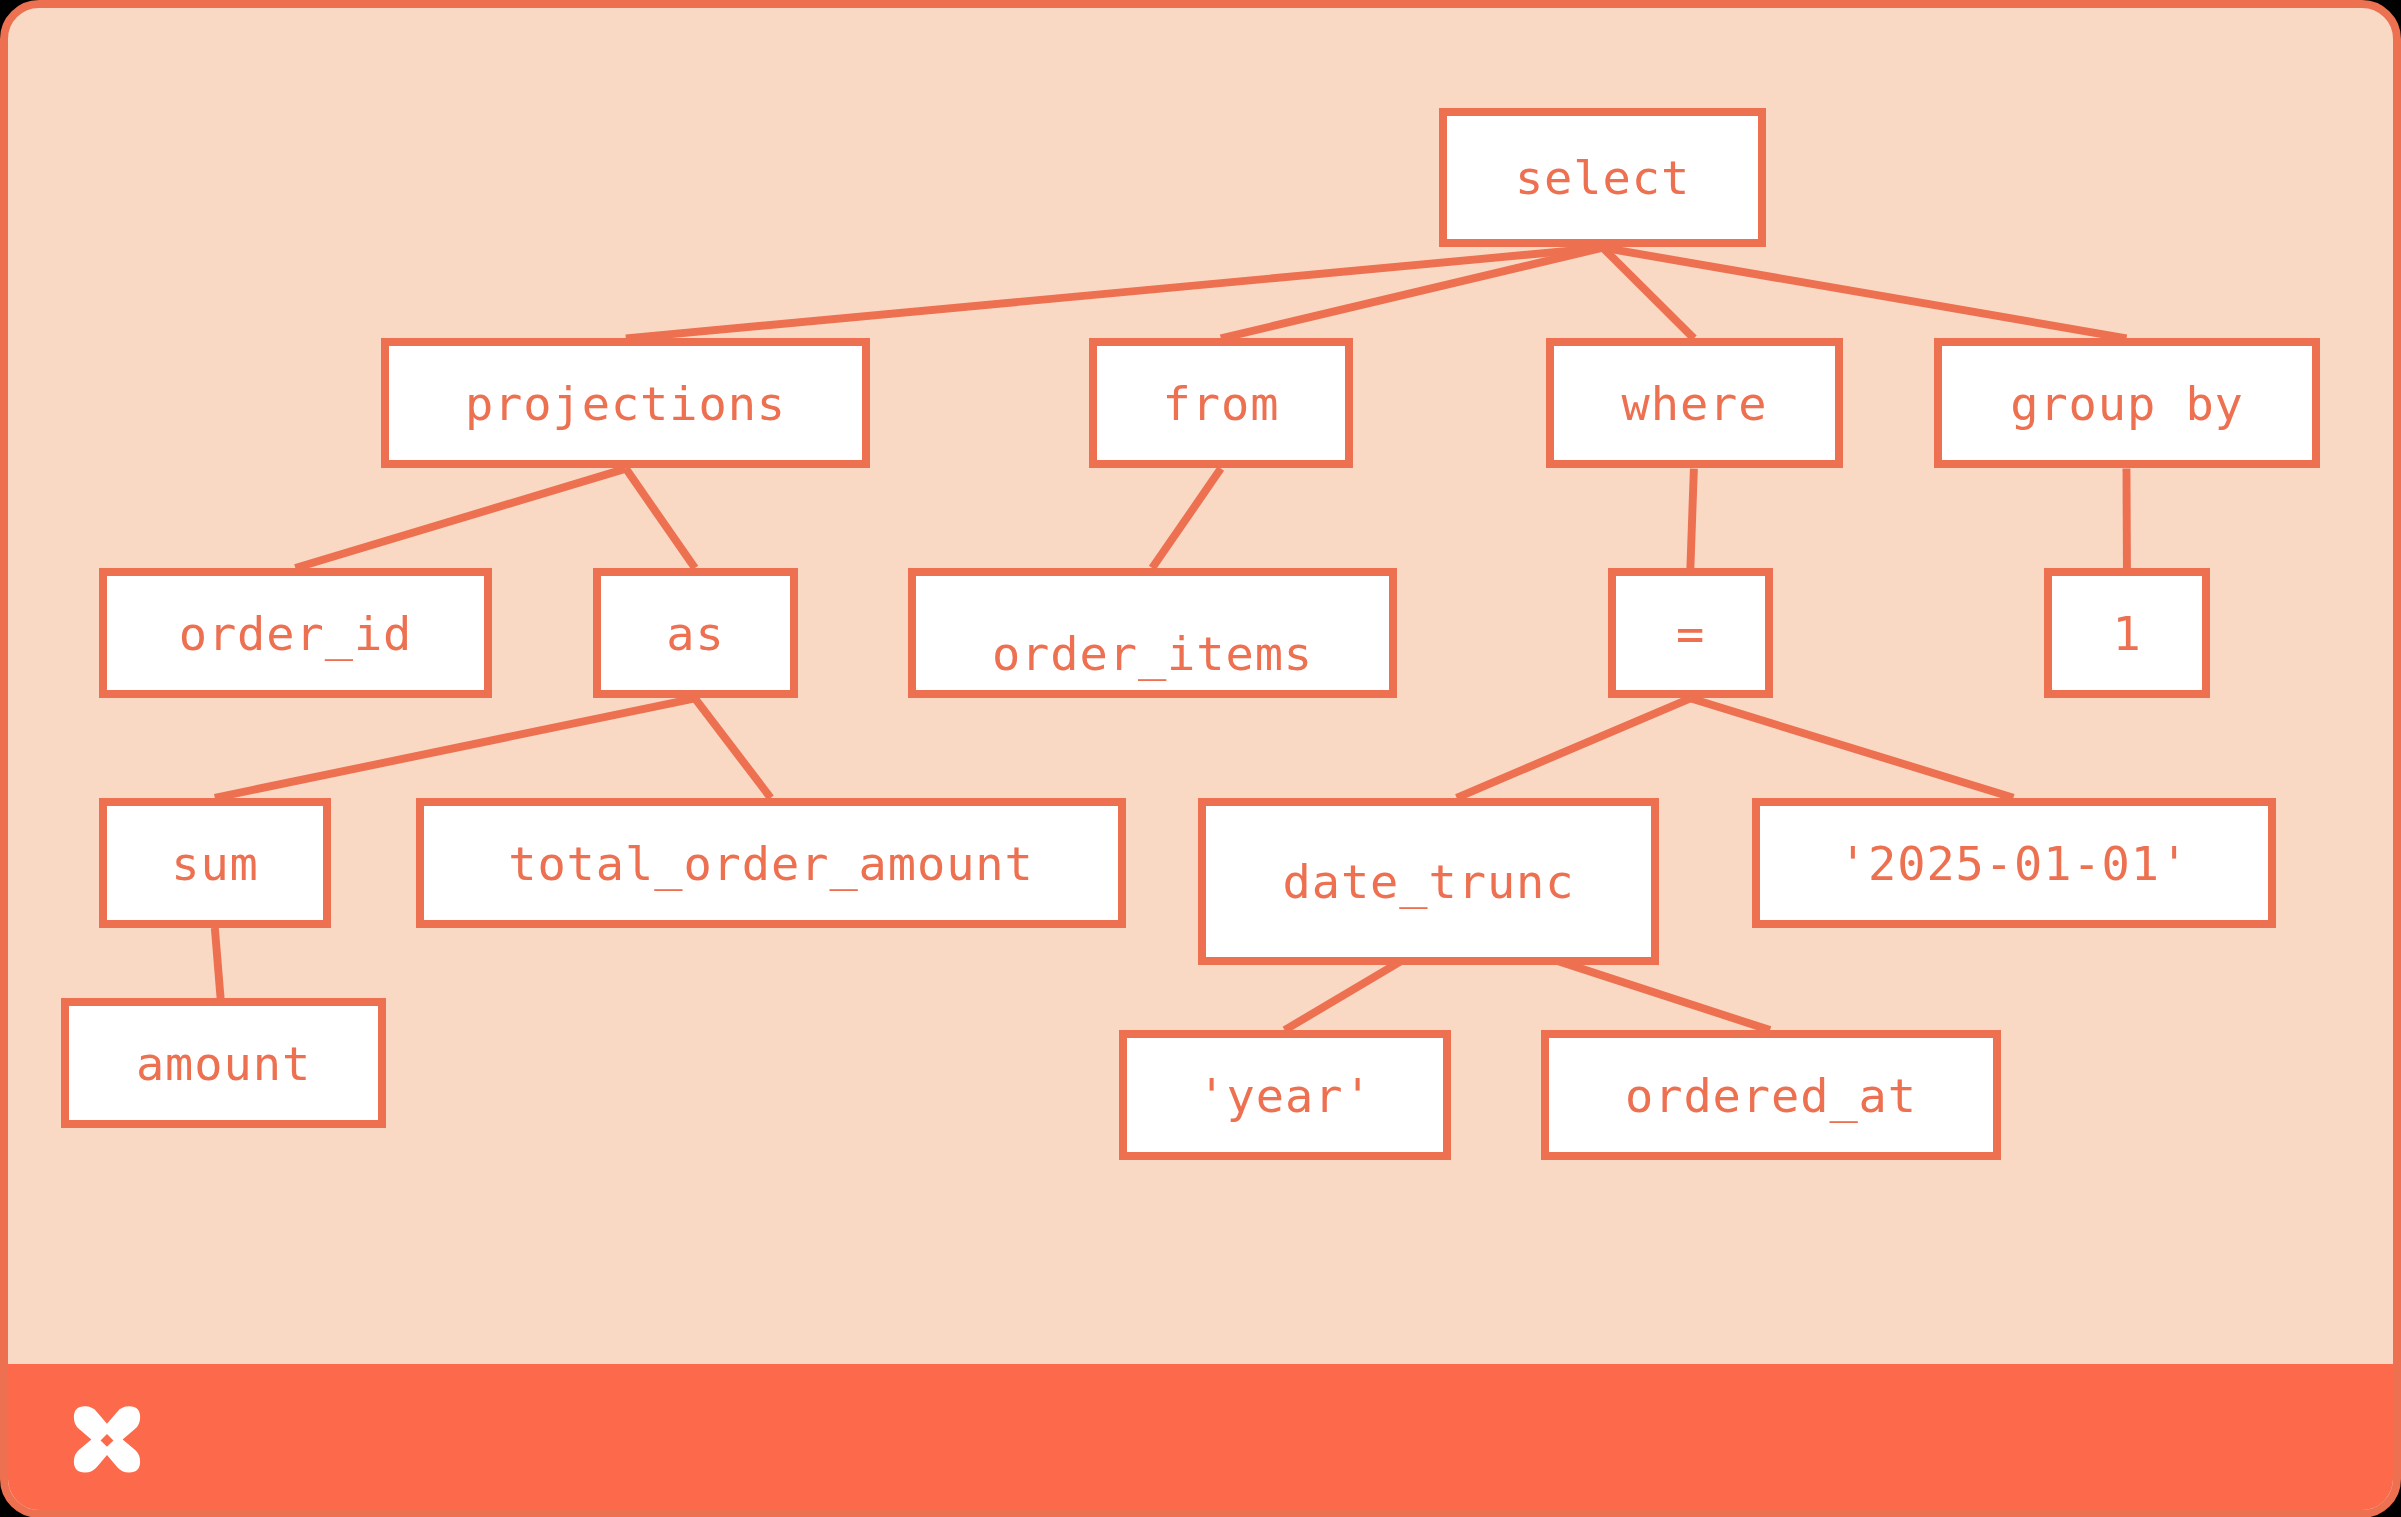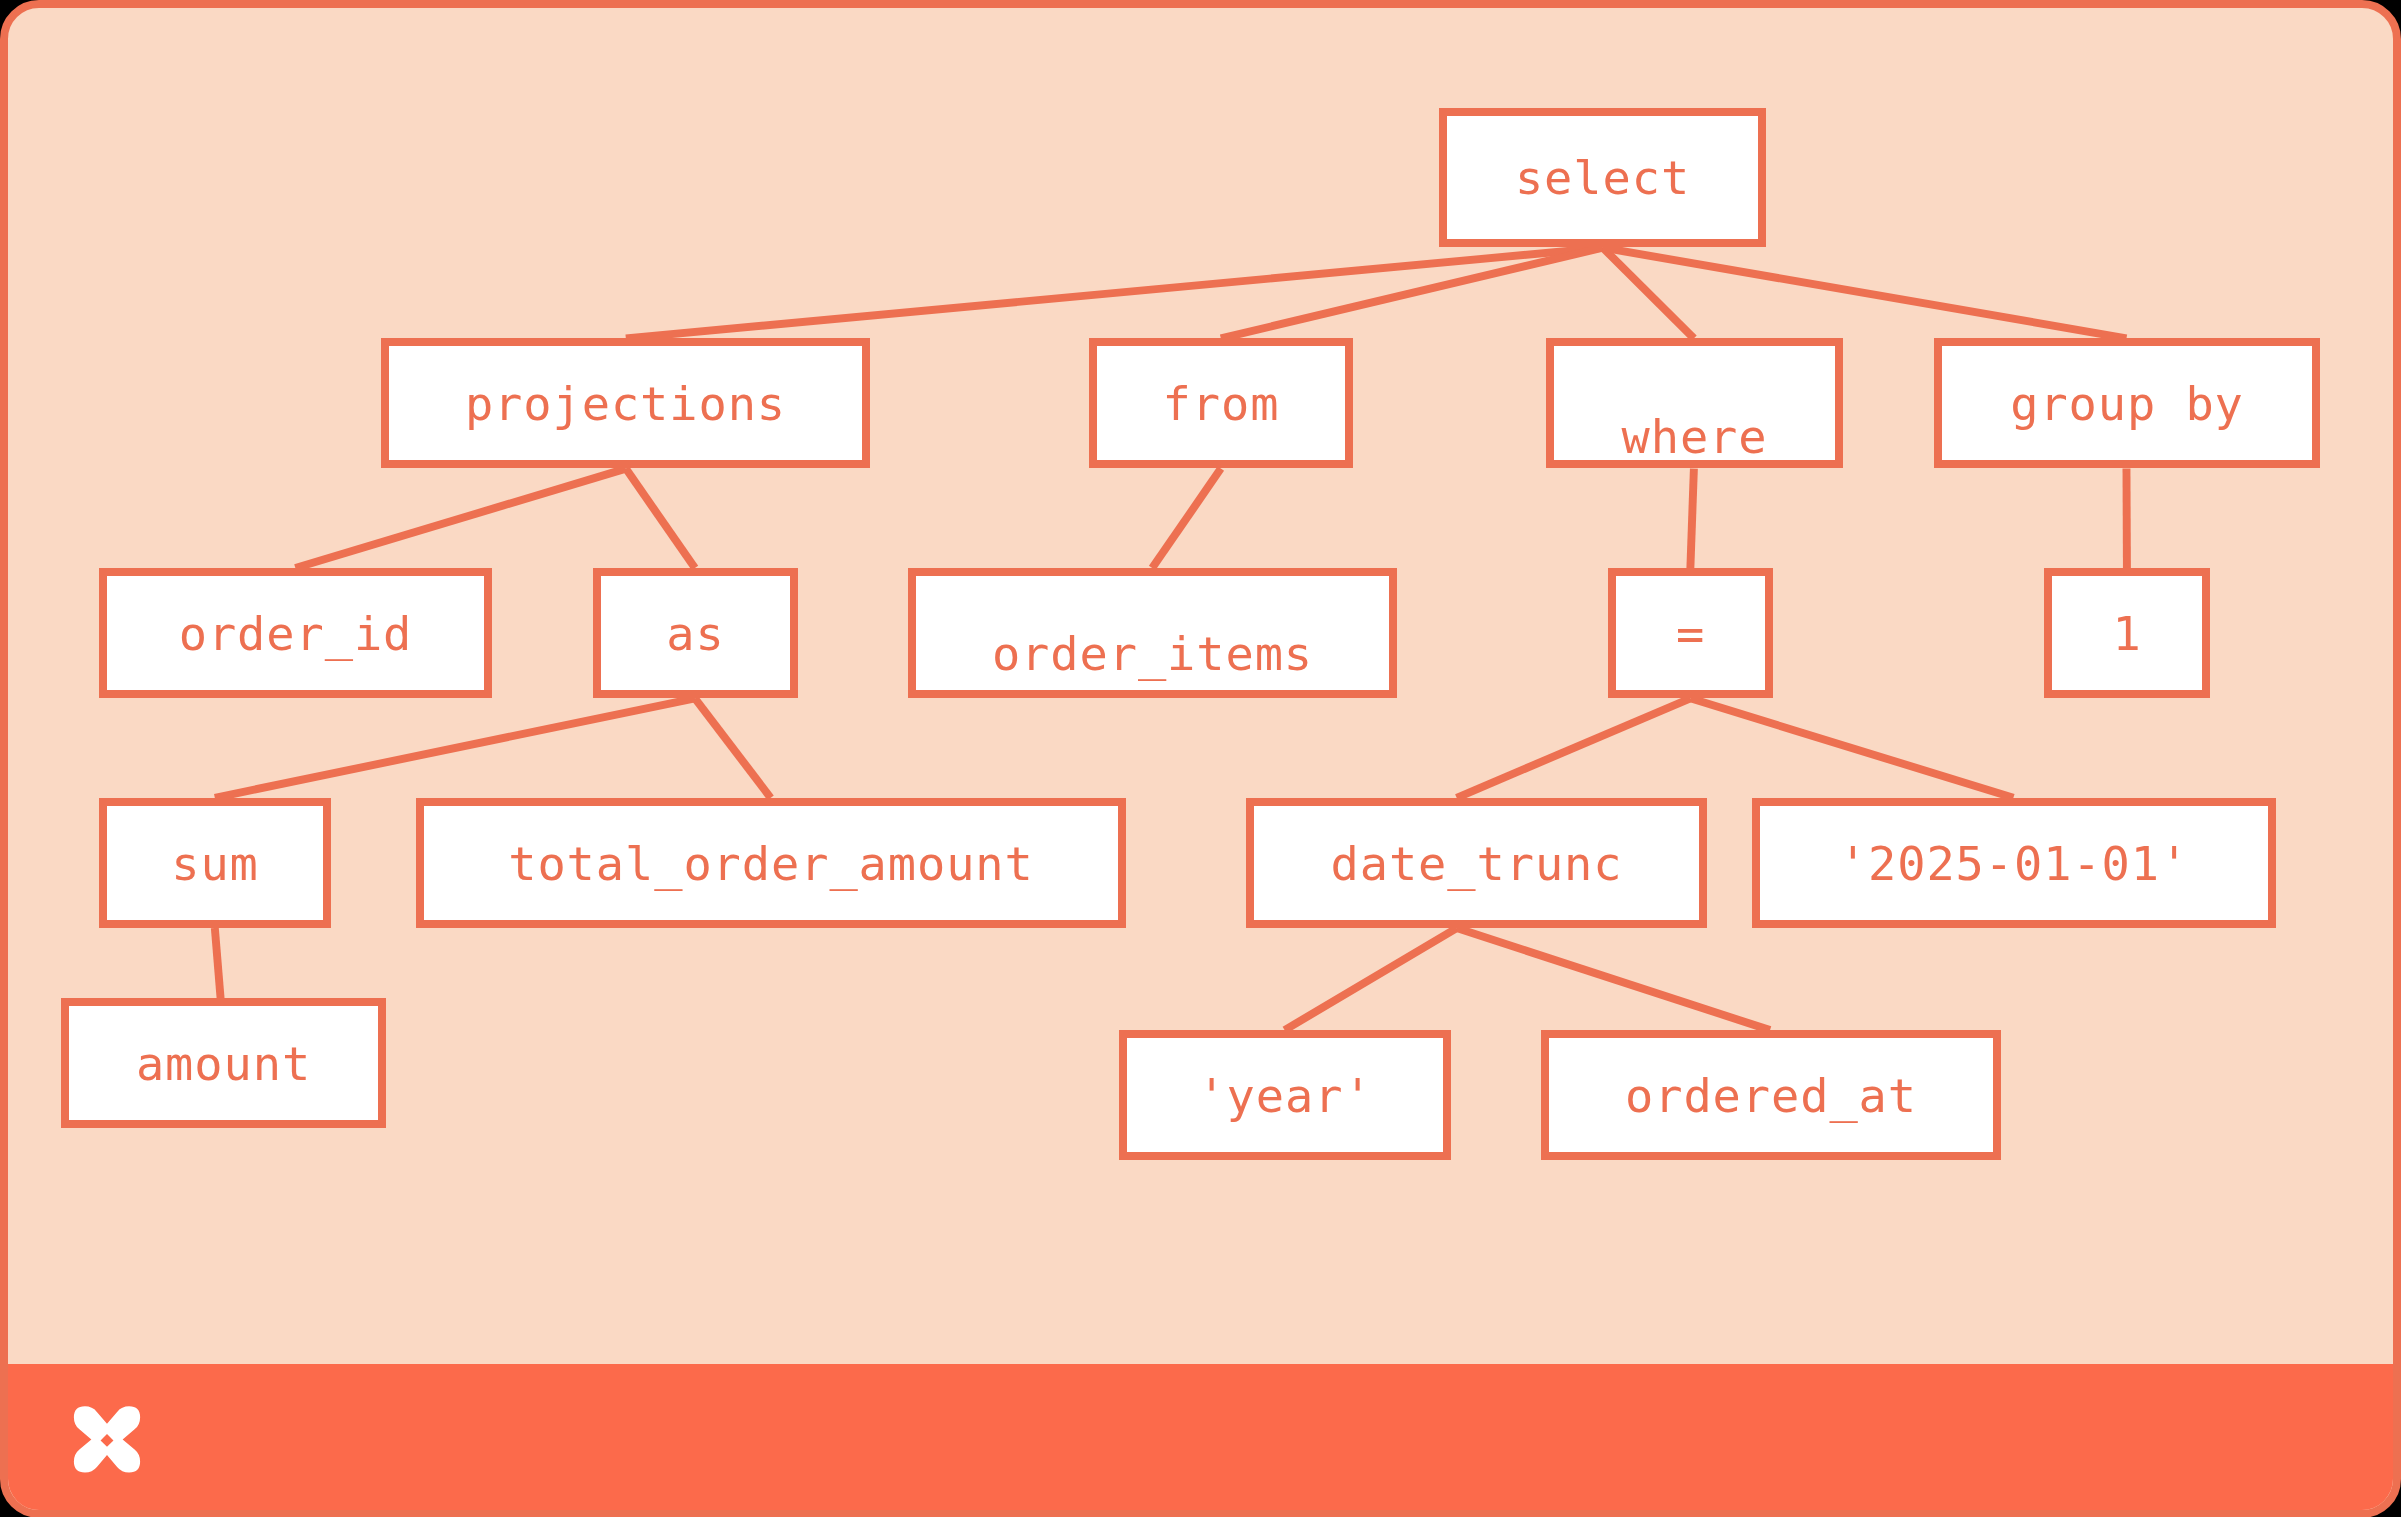--- a/index.html
+++ b/index.html
@@ -113,21 +113,21 @@
       <div id="nodes-layer">
           <div class="node-box" style="left: 1431px; top: 100px; width: 327px; height: 139px; background: rgb(255, 255, 255); border-color: rgb(237, 112, 81);">
             <span class="node-label" style="color: rgb(237, 112, 81);">select</span>
           </div>
           <div class="node-box" style="left: 373px; top: 330px; width: 489px; height: 130px; background: rgb(255, 255, 255); border-color: rgb(237, 112, 81);">
             <span class="node-label" style="color: rgb(237, 112, 81);">projections</span>
           </div>
           <div class="node-box" style="left: 1081px; top: 330px; width: 264px; height: 130px; background: rgb(255, 255, 255); border-color: rgb(237, 112, 81); justify-content: center;">
             <span class="node-label" style="color: rgb(237, 112, 81);">from</span>
           </div>
-          <div class="node-box" style="left: 1538px; top: 330px; width: 297px; height: 130px; background: rgb(255, 255, 255); border-color: rgb(237, 112, 81); align-items: flex-end;">
+          <div class="node-box" style="left: 1538px; top: 330px; width: 297px; height: 130px; background: rgb(255, 255, 255); border-color: rgb(237, 112, 81);">
             <span class="node-label" style="color: rgb(237, 112, 81);">where</span>
           </div>
           <div class="node-box" style="left: 1926px; top: 330px; width: 386px; height: 130px; background: rgb(255, 255, 255); border-color: rgb(237, 112, 81);">
             <span class="node-label" style="color: rgb(237, 112, 81);">group by</span>
           </div>
           <div class="node-box" style="left: 91px; top: 560px; width: 393px; height: 130px; background: rgb(255, 255, 255); border-color: rgb(237, 112, 81);">
             <span class="node-label" style="color: rgb(237, 112, 81);">order_id</span>
           </div>
           <div class="node-box" style="left: 585px; top: 560px; width: 205px; height: 130px; background: rgb(255, 255, 255); border-color: rgb(237, 112, 81);">
             <span class="node-label" style="color: rgb(237, 112, 81);">as</span>
@@ -140,21 +140,21 @@
           </div>
           <div class="node-box" style="left: 2036px; top: 560px; width: 166px; height: 130px; background: rgb(255, 255, 255); border-color: rgb(237, 112, 81);">
             <span class="node-label" style="color: rgb(237, 112, 81);">1</span>
           </div>
           <div class="node-box" style="left: 91px; top: 790px; width: 232px; height: 130px; background: rgb(255, 255, 255); border-color: rgb(237, 112, 81);">
             <span class="node-label" style="color: rgb(237, 112, 81);">sum</span>
           </div>
           <div class="node-box" style="left: 408px; top: 790px; width: 710px; height: 130px; background: rgb(255, 255, 255); border-color: rgb(237, 112, 81);">
             <span class="node-label" style="color: rgb(237, 112, 81);">total_order_amount</span>
           </div>
-          <div class="node-box" style="left: 1238px; top: 790px; width: 461px; height: 130px; background: rgb(255, 255, 255); border-color: rgb(237, 112, 81);">
+          <div class="node-box" style="left: 1190px; top: 790px; width: 461px; height: 167px; background: rgb(255, 255, 255); border-color: rgb(237, 112, 81);">
             <span class="node-label" style="color: rgb(237, 112, 81);">date_trunc</span>
           </div>
           <div class="node-box" style="left: 1744px; top: 790px; width: 524px; height: 130px; background: rgb(255, 255, 255); border-color: rgb(237, 112, 81);">
             <span class="node-label" style="color: rgb(237, 112, 81);">'2025-01-01'</span>
           </div>
           <div class="node-box" style="left: 53px; top: 990px; width: 325px; height: 130px; background: rgb(255, 255, 255); border-color: rgb(237, 112, 81);">
             <span class="node-label" style="color: rgb(237, 112, 81);">amount</span>
           </div>
           <div class="node-box" style="left: 1111px; top: 1022px; width: 332px; height: 130px; background: rgb(255, 255, 255); border-color: rgb(237, 112, 81);">
             <span class="node-label" style="color: rgb(237, 112, 81);">'year'</span>

